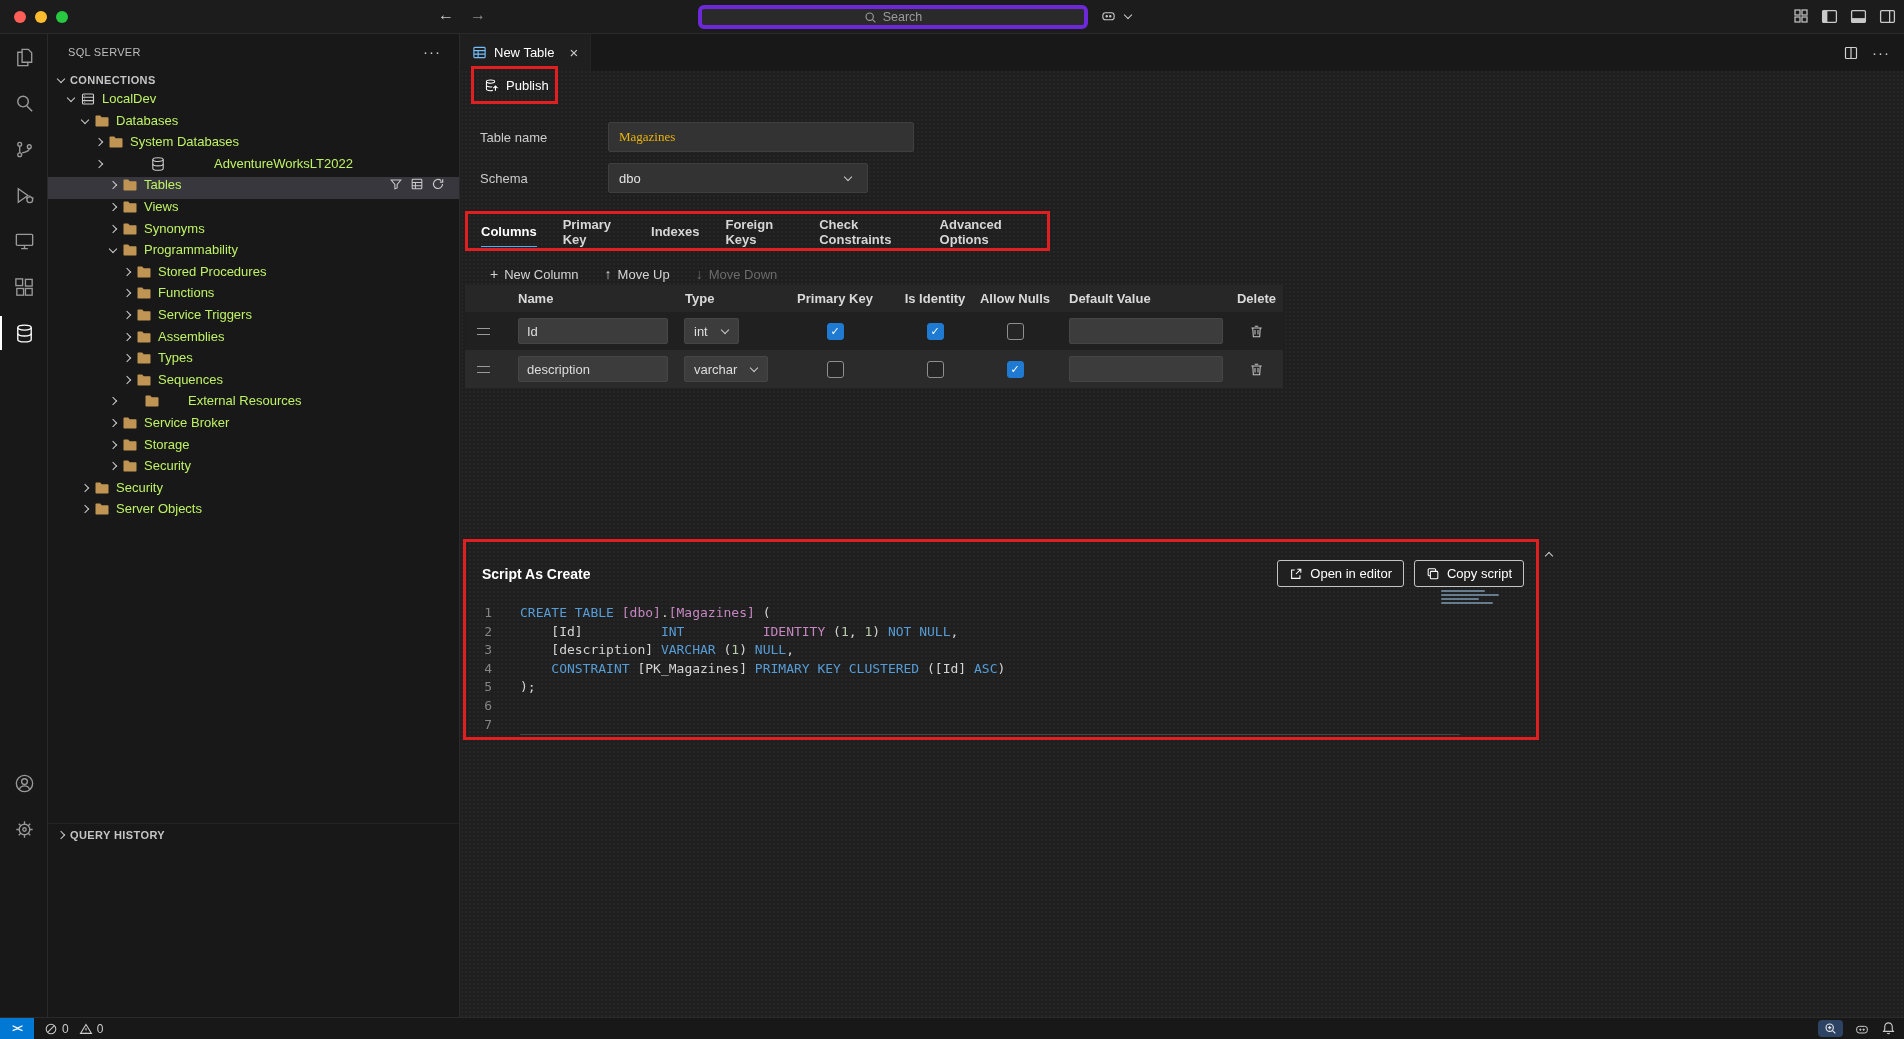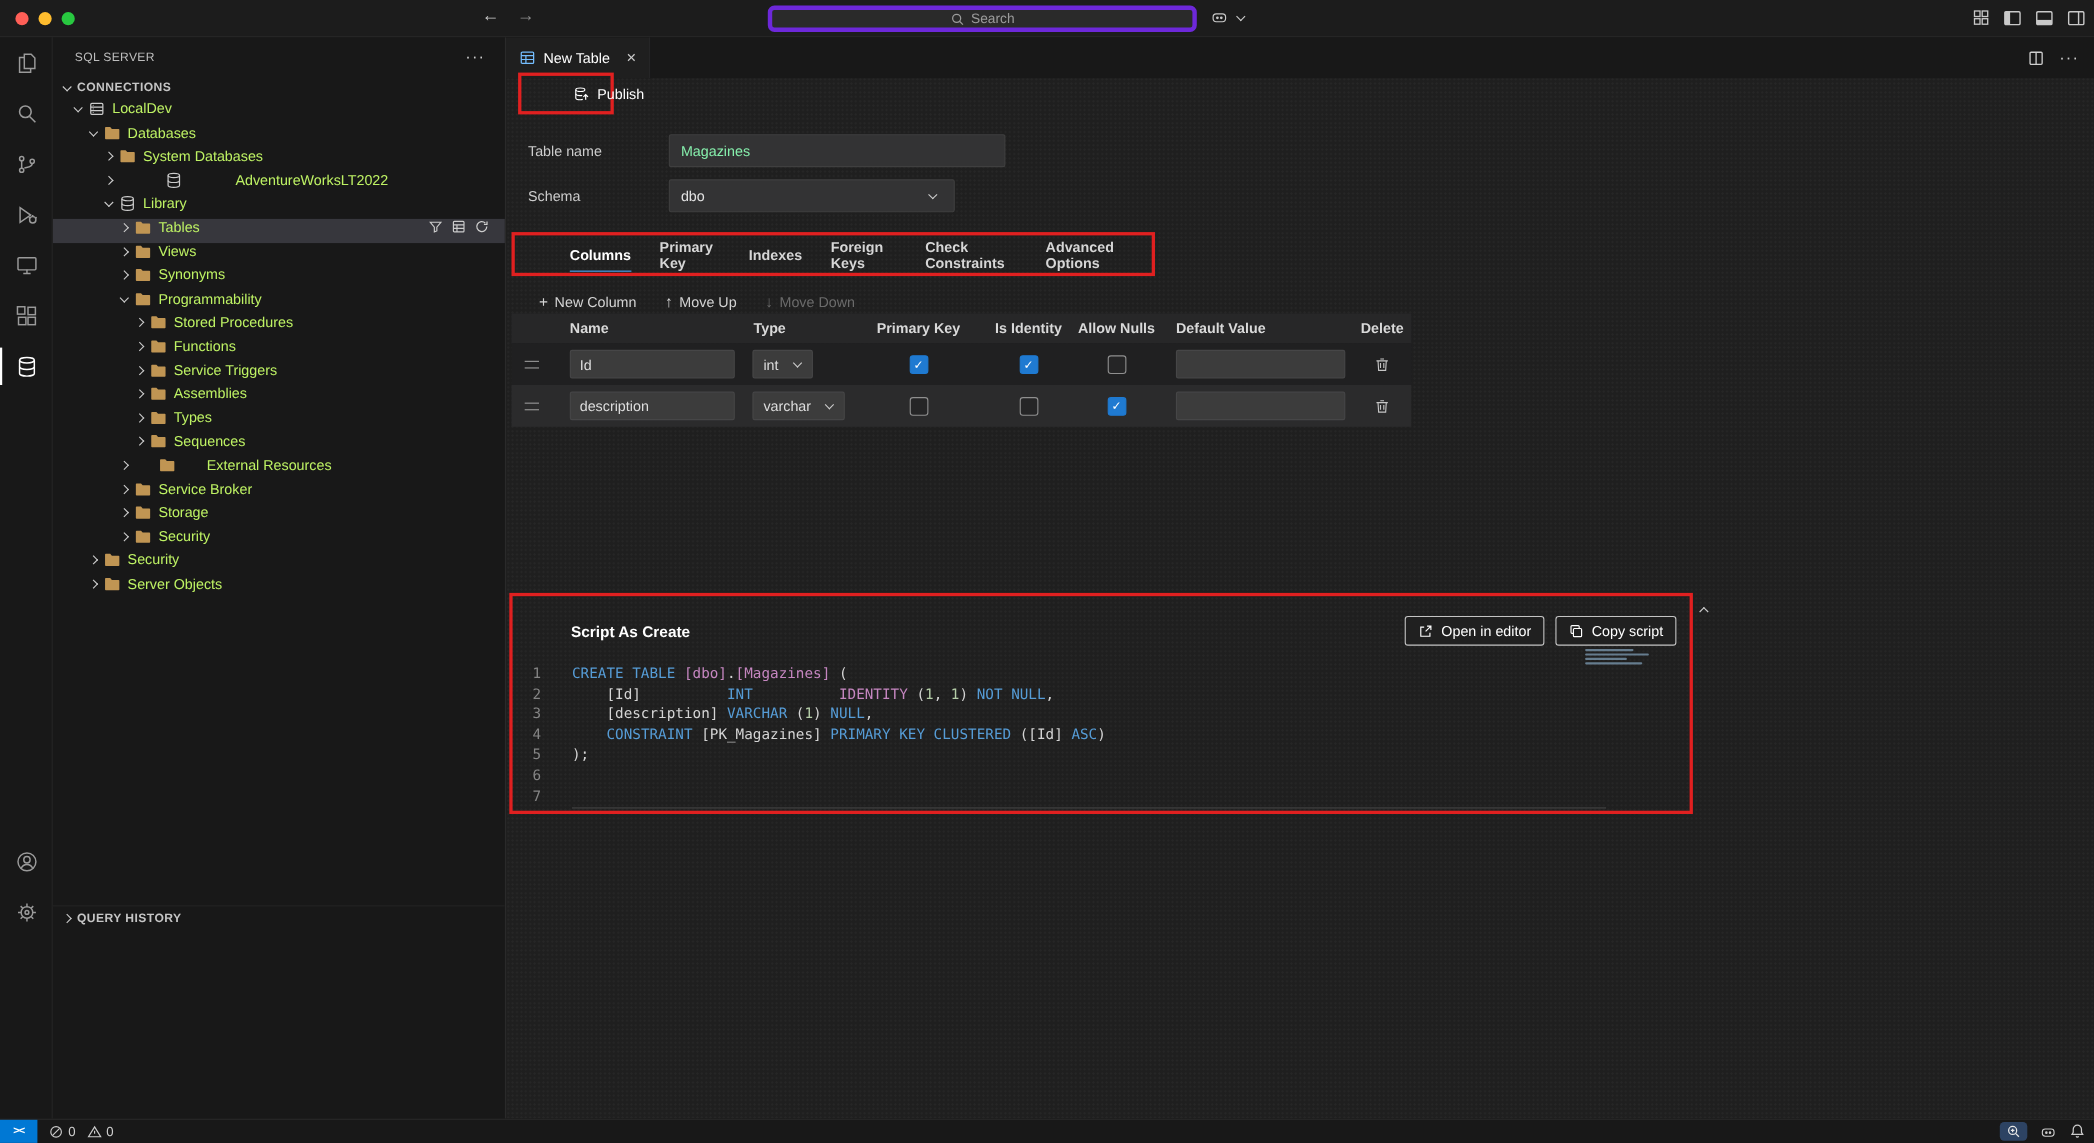--- a/index.html
+++ b/index.html
@@ -58,29 +58,29 @@
   .editor { position:absolute; left:460px; top:34px; right:0; bottom:22px; background-color:#1f1f1f;
     background-image:radial-gradient(rgba(255,255,255,.032) 1px, transparent 1.15px); background-size:4px 4px; }
   .tabbar { height:37px; background:#181818; display:flex; align-items:stretch; }
   .tab { display:flex; align-items:center; gap:7px; padding:0 12px; background:#1f1f1f;
     border-right:1px solid #252526; font-size:13px; color:#ffffff; }
   .tab-close { margin-left:8px; color:#cccccc; font-size:15px; }
   .tabbar-actions { margin-left:auto; display:flex; align-items:center; gap:13px; padding-right:14px; color:#cfcfcf; }
 
   .editor-body { position:absolute; left:0; right:0; top:37px; bottom:0; }
 
-  .annot { border:3px solid #e02020;padding-left:37px; }
+  .annot { border:3px solid #e02020; }
 
   .publish-box { position:absolute; left:11px; top:-5px; width:87px; height:38px; display:flex; z-index:5; }
   .publish-btn { flex:1; display:flex; align-items:center; gap:7px; padding:0 10px; background:transparent;
     border:none; color:#ffffff; font-size:13px; font-weight:500; font-family:inherit; }
 
   .form-label { position:absolute; left:20px; font-size:13px; color:#cccccc; }
-  .input { background:#333334; border:1px solid #3f3f3f; border-radius:2px; color:#86efac;
-    font-size:13px; padding:0 10px; font-family:Liberation Sans, sans-serif; }
+  .input { background:#333334; border:1px solid #3f3f3f; border-radius:2px; color:#eab308;
+    font-size:13px; padding:0 10px; font-family:Liberation Serif, serif; }
   #table-name-input { position:absolute; left:148px; top:51px; width:306px; height:30px; }
   .select { position:absolute; left:148px; top:92px; width:260px; height:30px; background:#333334;
     border:1px solid #3f3f3f; border-radius:2px; display:flex; align-items:center; padding:0 10px;
     font-size:13px; color:#e3e3e3; }
   .select .chev { margin-left:auto; }
 
   .dtabs-box { position:absolute; left:5px; top:140px; width:585px; height:40px; display:flex; align-items:stretch; }
   .dtab { display:flex; align-items:center; padding:0 13px; }
   .dtab-lbl { font-size:13px; font-weight:600; color:#d6d6d6; padding:9px 0 7px 0; border-bottom:1.5px solid transparent; }
   .dtab.active .dtab-lbl { color:#ffffff; border-bottom-color:#4daafc; }
@@ -305,31 +305,20 @@
           <span class="chev"></span>
           <span class="tree-icon">
             <svg width="16" height="16" viewBox="0 0 16 16" fill="none" stroke="#cccccc" stroke-width="1.1">
               <ellipse cx="8" cy="3.6" rx="5.2" ry="1.9"></ellipse>
               <path d="M2.8 3.6v8.8c0 1 2.3 1.9 5.2 1.9s5.2-.9 5.2-1.9V3.6"></path>
               <path d="M2.8 8c0 1 2.3 1.9 5.2 1.9S13.2 9 13.2 8"></path>
             </svg>
           </span>
           <span class="tree-label">AdventureWorksLT2022</span>
         </div>
-        <div class="tree-row" style="padding-left: 44px;">
-          <span class="chev down"></span>
-          <span class="tree-icon">
-            <svg width="16" height="16" viewBox="0 0 16 16" fill="none" stroke="#cccccc" stroke-width="1.1">
-              <ellipse cx="8" cy="3.6" rx="5.2" ry="1.9"></ellipse>
-              <path d="M2.8 3.6v8.8c0 1 2.3 1.9 5.2 1.9s5.2-.9 5.2-1.9V3.6"></path>
-              <path d="M2.8 8c0 1 2.3 1.9 5.2 1.9S13.2 9 13.2 8"></path>
-            </svg>
-          </span>
-          <span class="tree-label">Library</span>
-        </div>
         <div class="tree-row selected" style="padding-left: 58px;">
           <span class="chev"></span>
           <span class="tree-icon">
             <svg width="16" height="16" viewBox="0 0 16 16">
               <path fill="#c09553" d="M1.5 3.2c0-.4.3-.7.7-.7h4l1.5 1.7h6.1c.4 0 .7.3.7.7v7.9c0 .4-.3.7-.7.7H2.2c-.4 0-.7-.3-.7-.7V3.2z"></path>
             </svg>
           </span>
           <span class="tree-label">Tables</span>
           <span class="tree-actions">
             <span>

